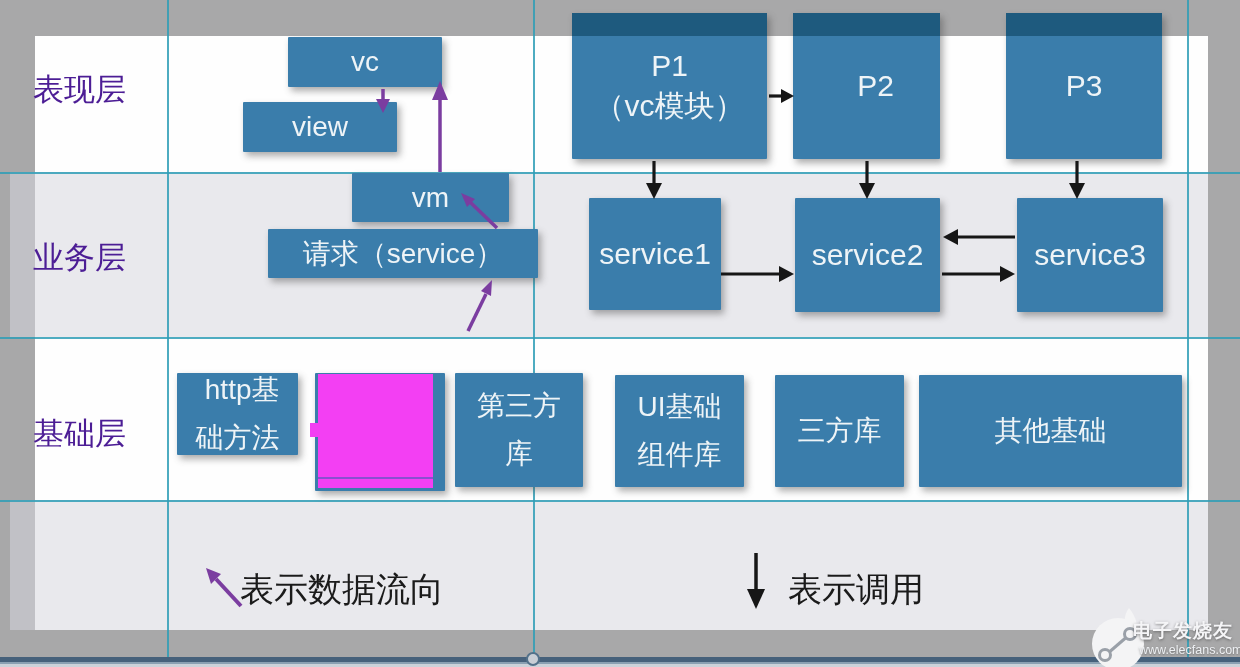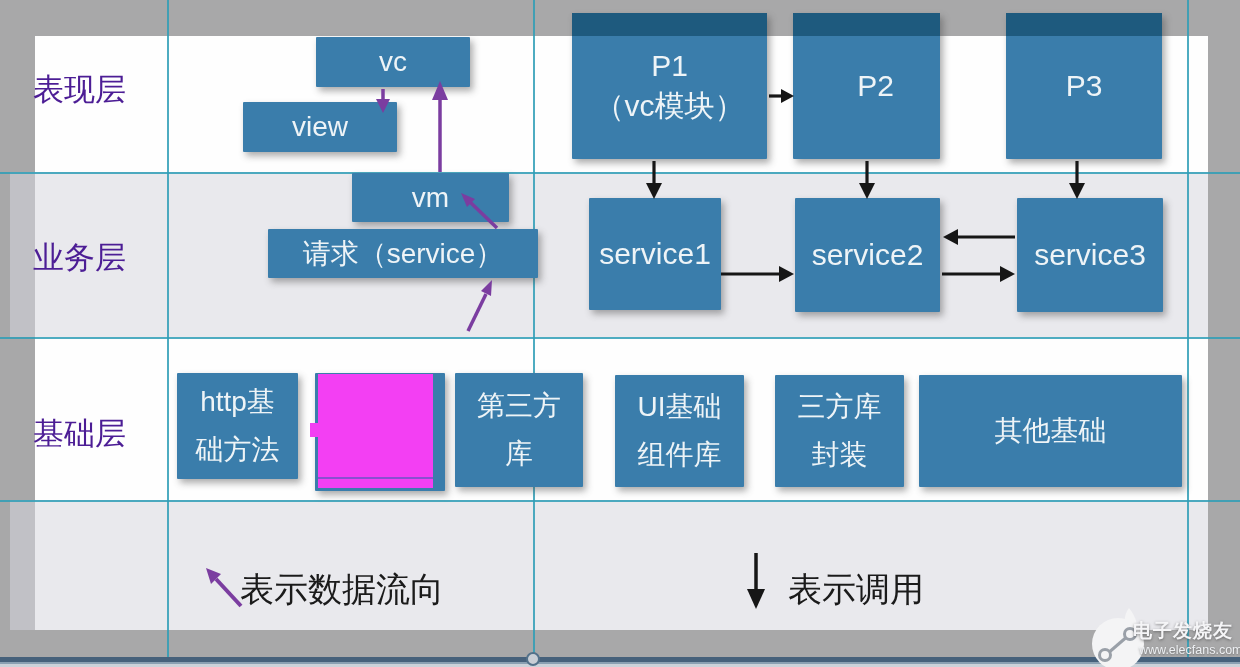--- a/index.html
+++ b/index.html
@@ -61,21 +61,21 @@
 
   <div class="bottombar-dark"></div>
   <div class="bottombar-mid"></div>
   <div class="bottombar-lite"></div>
   <div class="handle"></div>
 
   <div class="rowlabel" style="top:72px;">表现层</div>
   <div class="rowlabel" style="top:240px;">业务层</div>
   <div class="rowlabel" style="top:416px;font-family:Liberation Serif, serif;">基础层</div>
 
-  <div class="box" style="left:316px; top:37px;  width:154px; height:50px; font-size:28px;">
+  <div class="box" style="left:288px; top:37px;  width:154px; height:50px; font-size:28px;">
     <span class="txt">vc</span>
   </div>
   <div class="box" style="left:243px; top:102px; width:154px; height:50px; font-size:28px;">
     <span class="txt">view</span>
   </div>
   <div class="box" style="left:308px; top:173px; width:157px; height:49px; font-size:28px;margin-left:44px;">
     <span class="txt">vm</span>
   </div>
   <div class="box" style="left:268px; top:229px; width:270px; height:49px; font-size:28px;">
     <span class="txt">请求（service）</span>
@@ -100,21 +100,21 @@
   <div class="box" style="left:589px; top:198px; width:132px; height:112px; font-size:30px;">
     <span class="txt">service1</span>
   </div>
   <div class="box" style="left:795px; top:198px; width:145px; height:114px; font-size:30px;">
     <span class="txt">service2</span>
   </div>
   <div class="box" style="left:1017px; top:198px; width:146px; height:114px; font-size:30px;">
     <span class="txt">service3</span>
   </div>
 
-  <div class="box" style="left:177px; top:373px; width:121px; height:106px; font-size:28px;">
+  <div class="box" style="left:177px; top:373px; width:121px; height:82px; font-size:28px;text-align:right;">
     <div class="txt f-lines">
       <div>http基</div>
       <div>础方法</div>
     </div>
   </div>
   <div class="box" style="left:315px; top:373px; width:130px; height:118px;"></div>
   <div class="magenta" style="left:318px; top:374px; width:115px; height:114px;"></div>
   <div class="magenta" style="left:310px; top:423px; width:9px; height:14px;"></div>
   <div class="magenta-line" style="left:318px; top:477px; width:115px; height:1.5px;"></div>
   <div class="box" style="left:455px; top:373px; width:128px; height:114px; font-size:28px;">
@@ -125,21 +125,20 @@
   </div>
   <div class="box" style="left:615px; top:375px; width:129px; height:112px; font-size:28px;">
     <div class="txt f-lines">
       <div>UI基础</div>
       <div>组件库</div>
     </div>
   </div>
   <div class="box" style="left:775px; top:375px; width:129px; height:112px; font-size:28px;">
     <div class="txt f-lines">
       <div>三方库</div>
-      <div>封装</div>
     </div>
   </div>
   <div class="box" style="left:919px; top:375px; width:263px; height:112px; font-size:28px;">
     <span class="txt">其他基础</span>
   </div>
 
   <div class="legendtext" style="left:240px; top:567px;">表示数据流向</div>
   <div class="legendtext" style="left:788px; top:567px;">表示调用</div>
 
   <svg class="arrows" viewBox="0 0 1240 667">

